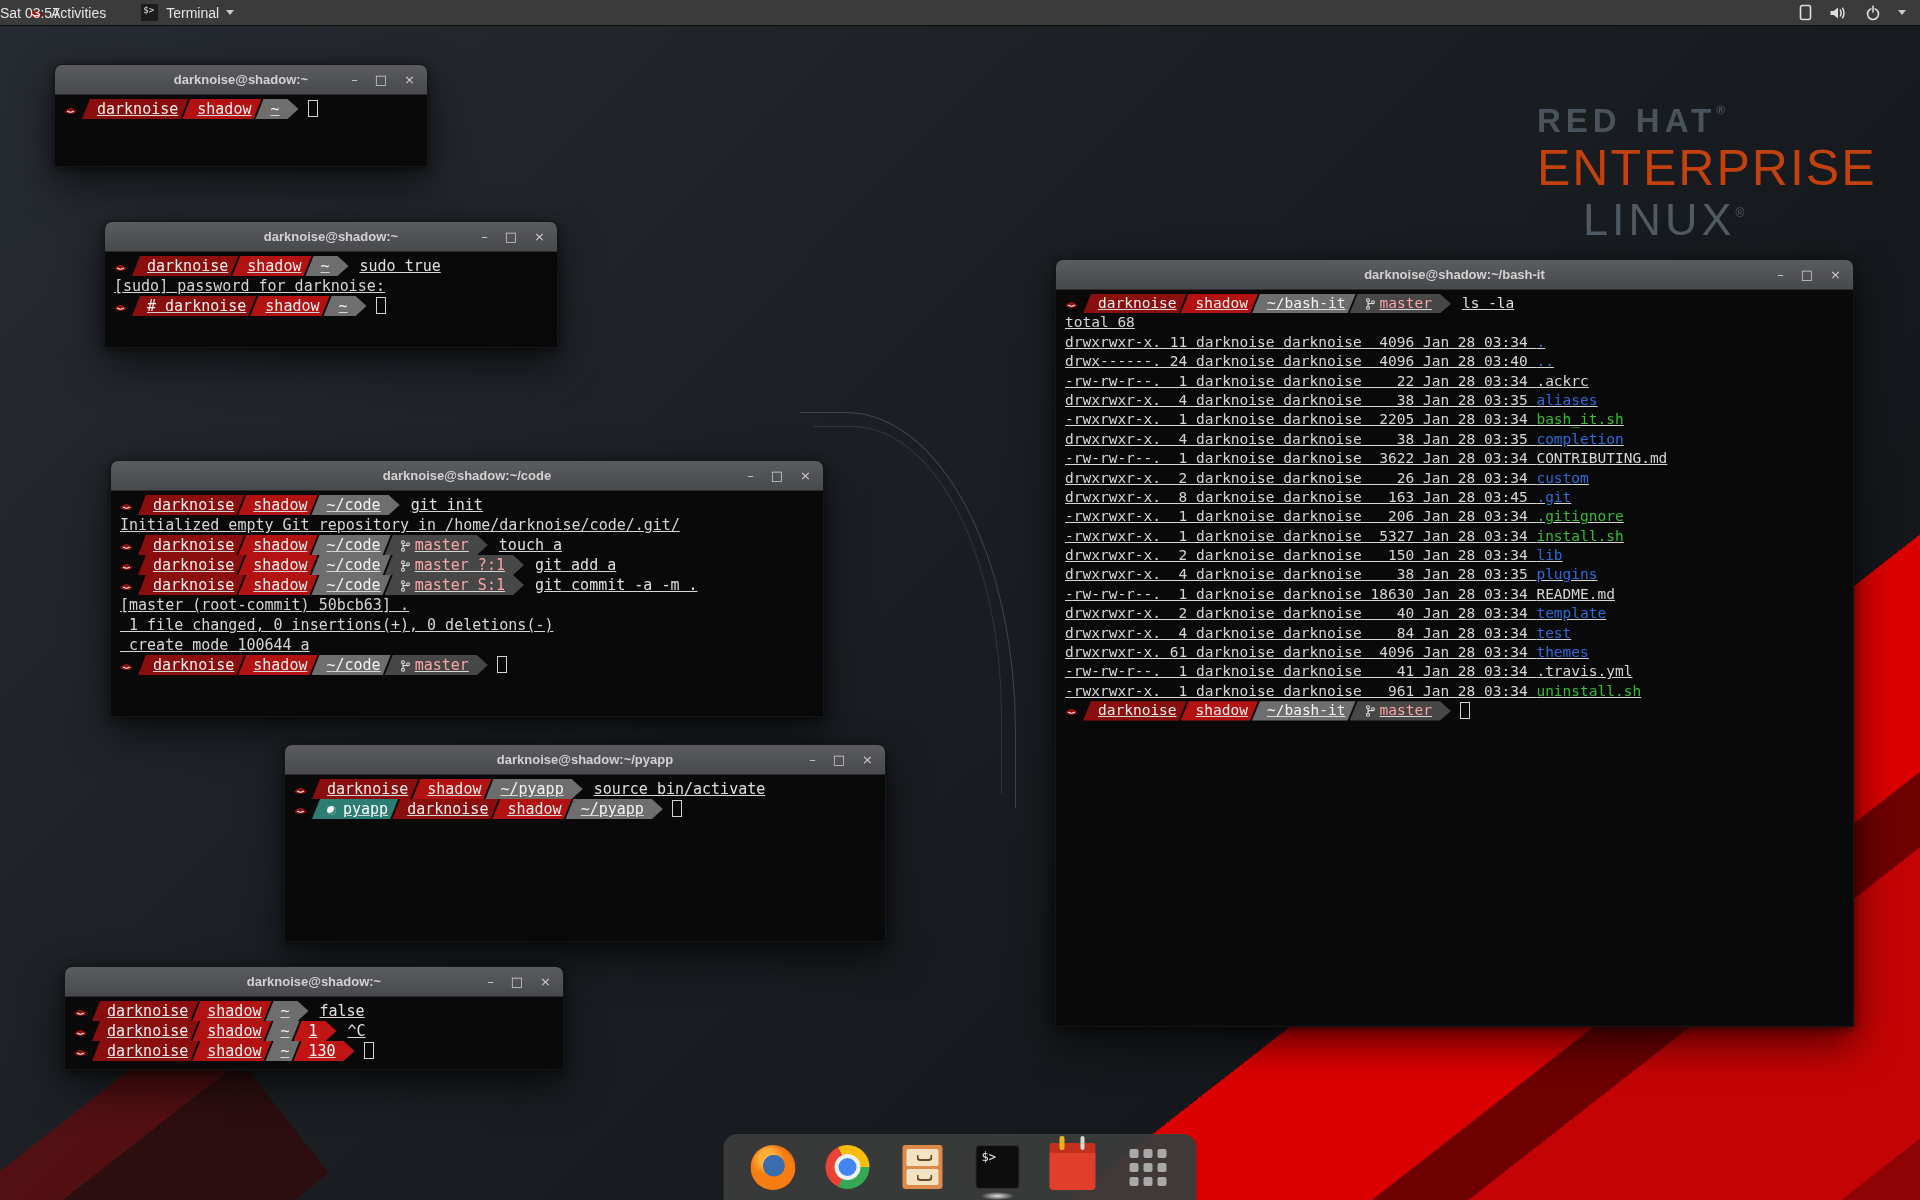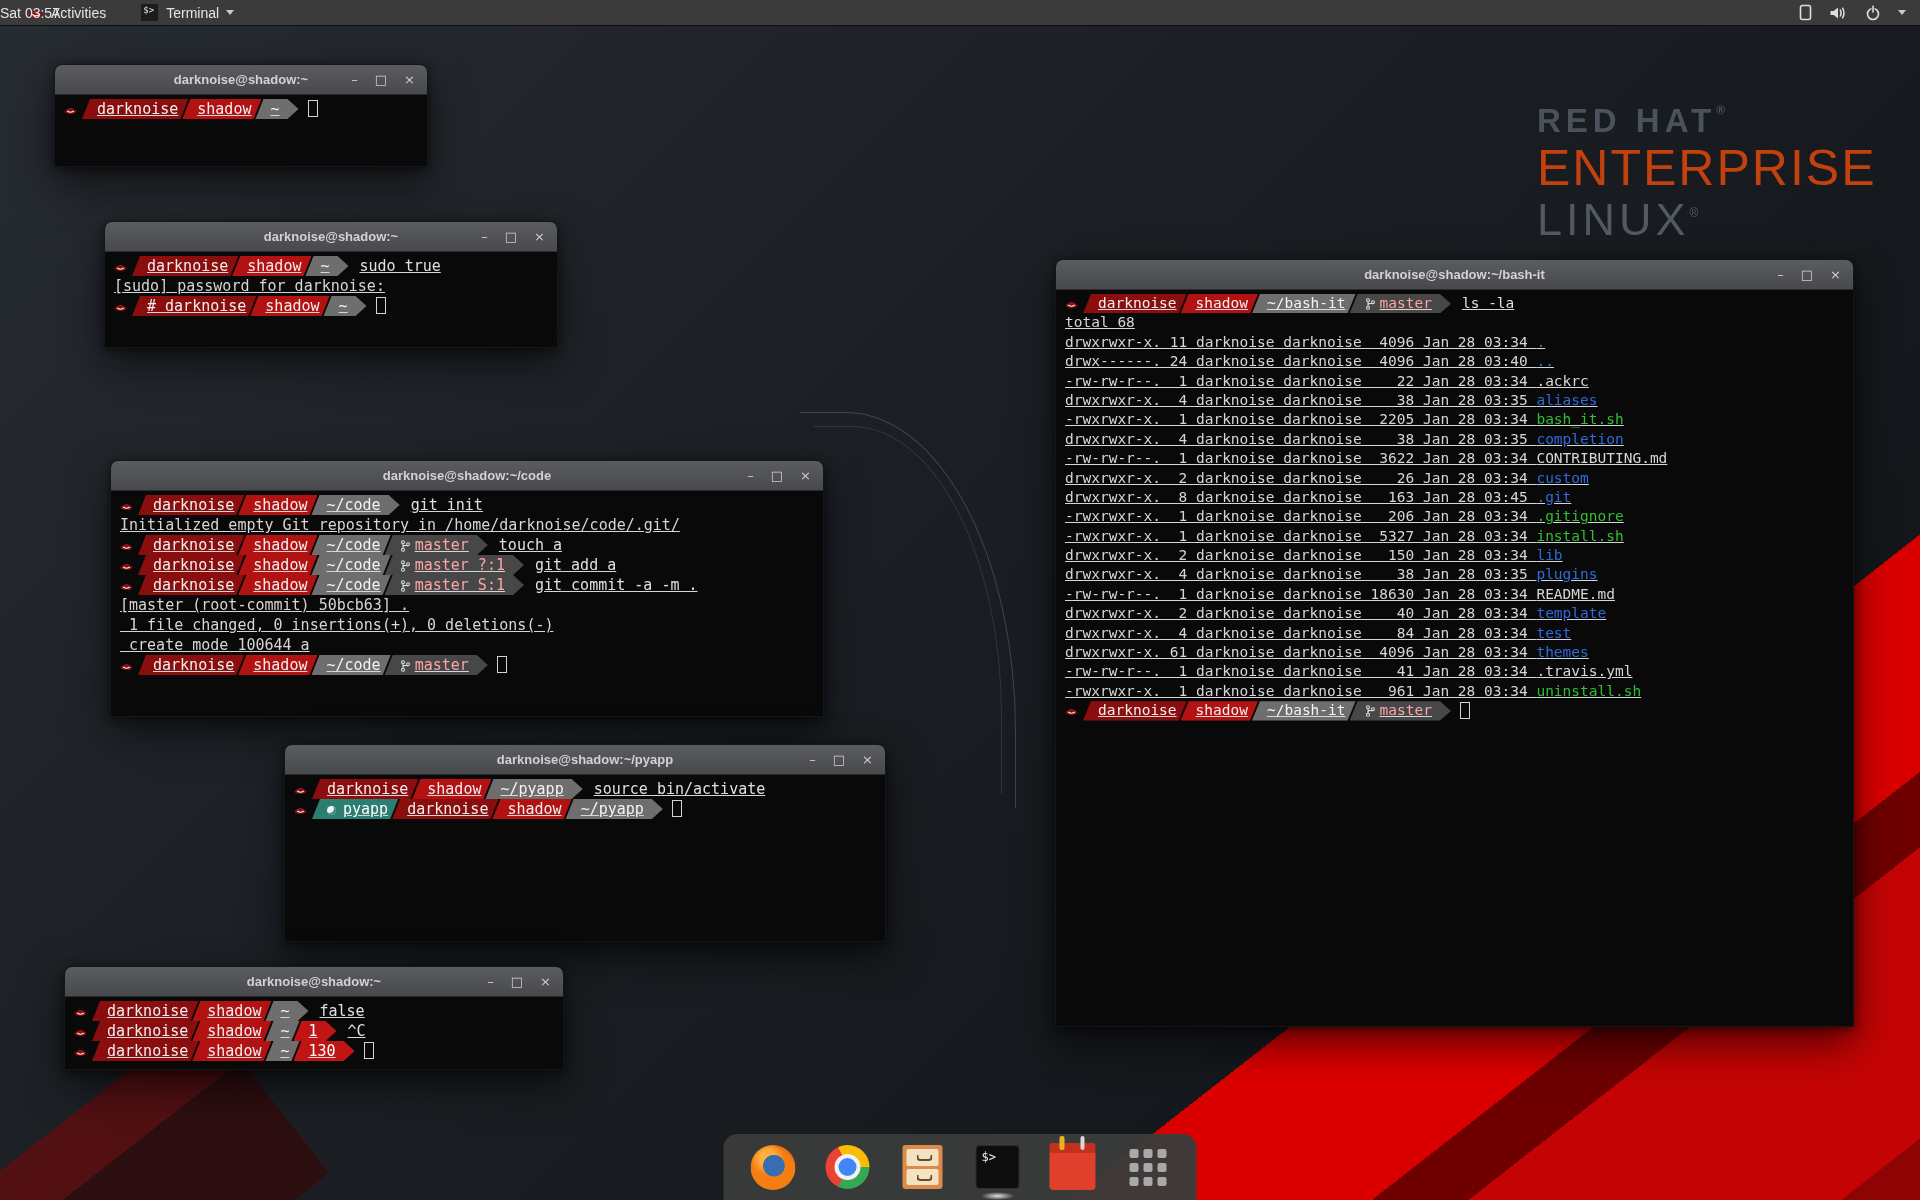--- a/index.html
+++ b/index.html
@@ -26,21 +26,21 @@
       #4e0000 64% 100%);}
   .ribbon-left{position:absolute;width:620px;height:340px;left:-330px;bottom:-200px;transform:rotate(-38deg);opacity:.55;
     background:linear-gradient(to bottom,transparent 0 40%,#7e0303 40% 58%,#3c0000 58% 100%);}
   .arc{position:absolute;border-top:1px solid rgba(160,172,184,.28);border-right:1px solid rgba(160,172,184,.28);}
   .arc1{left:800px;top:412px;width:216px;height:396px;border-top-right-radius:170px 320px;}
   .arc2{left:814px;top:426px;width:188px;height:368px;border-top-right-radius:150px 290px;opacity:.6;}
 
   .rhel-logo{position:absolute;left:1537px;top:104px;color:var(--rhel-gray);line-height:1.0;}
   .rhel-l1{font-size:33px;font-weight:700;letter-spacing:5px;}
   .rhel-l2{font-size:50px;font-weight:300;letter-spacing:2px;margin-top:6px;color:#c2410c;}
-  .rhel-l3{font-size:45px;font-weight:300;letter-spacing:4px;margin-top:4px;color:#515a63;}
+  .rhel-l3{font-size:45px;font-weight:300;letter-spacing:4px;margin-top:4px;color:#515a63;margin-left:46px;}
   .rhel-logo sup{font-size:12px;vertical-align:18px;}
 
   
   .topbar{position:absolute;left:0;top:0;width:1920px;height:26px;background:var(--topbar-bg);
     border-bottom:1px solid #0e0e0e;display:flex;align-items:center;color:#e4e4e4;font-size:14px;z-index:50;}
   .tb-left{display:flex;align-items:flex-end;gap:26px;padding-left:24px;}
   .tb-activities{display:flex;align-items:center;gap:7px;height:26px;padding:0 4px;}
   .tb-app{display:flex;align-items:center;gap:7px;height:26px;padding:0 4px;}
   .tb-appicon{width:19px;height:19px;background:#1c1c1c;border:1px solid #3a3a3a;border-radius:2px;
     color:#e8e8e8;font-family:"DejaVu Sans Mono",monospace;font-size:9px;line-height:10px;padding:1px 0 0 2px;}

